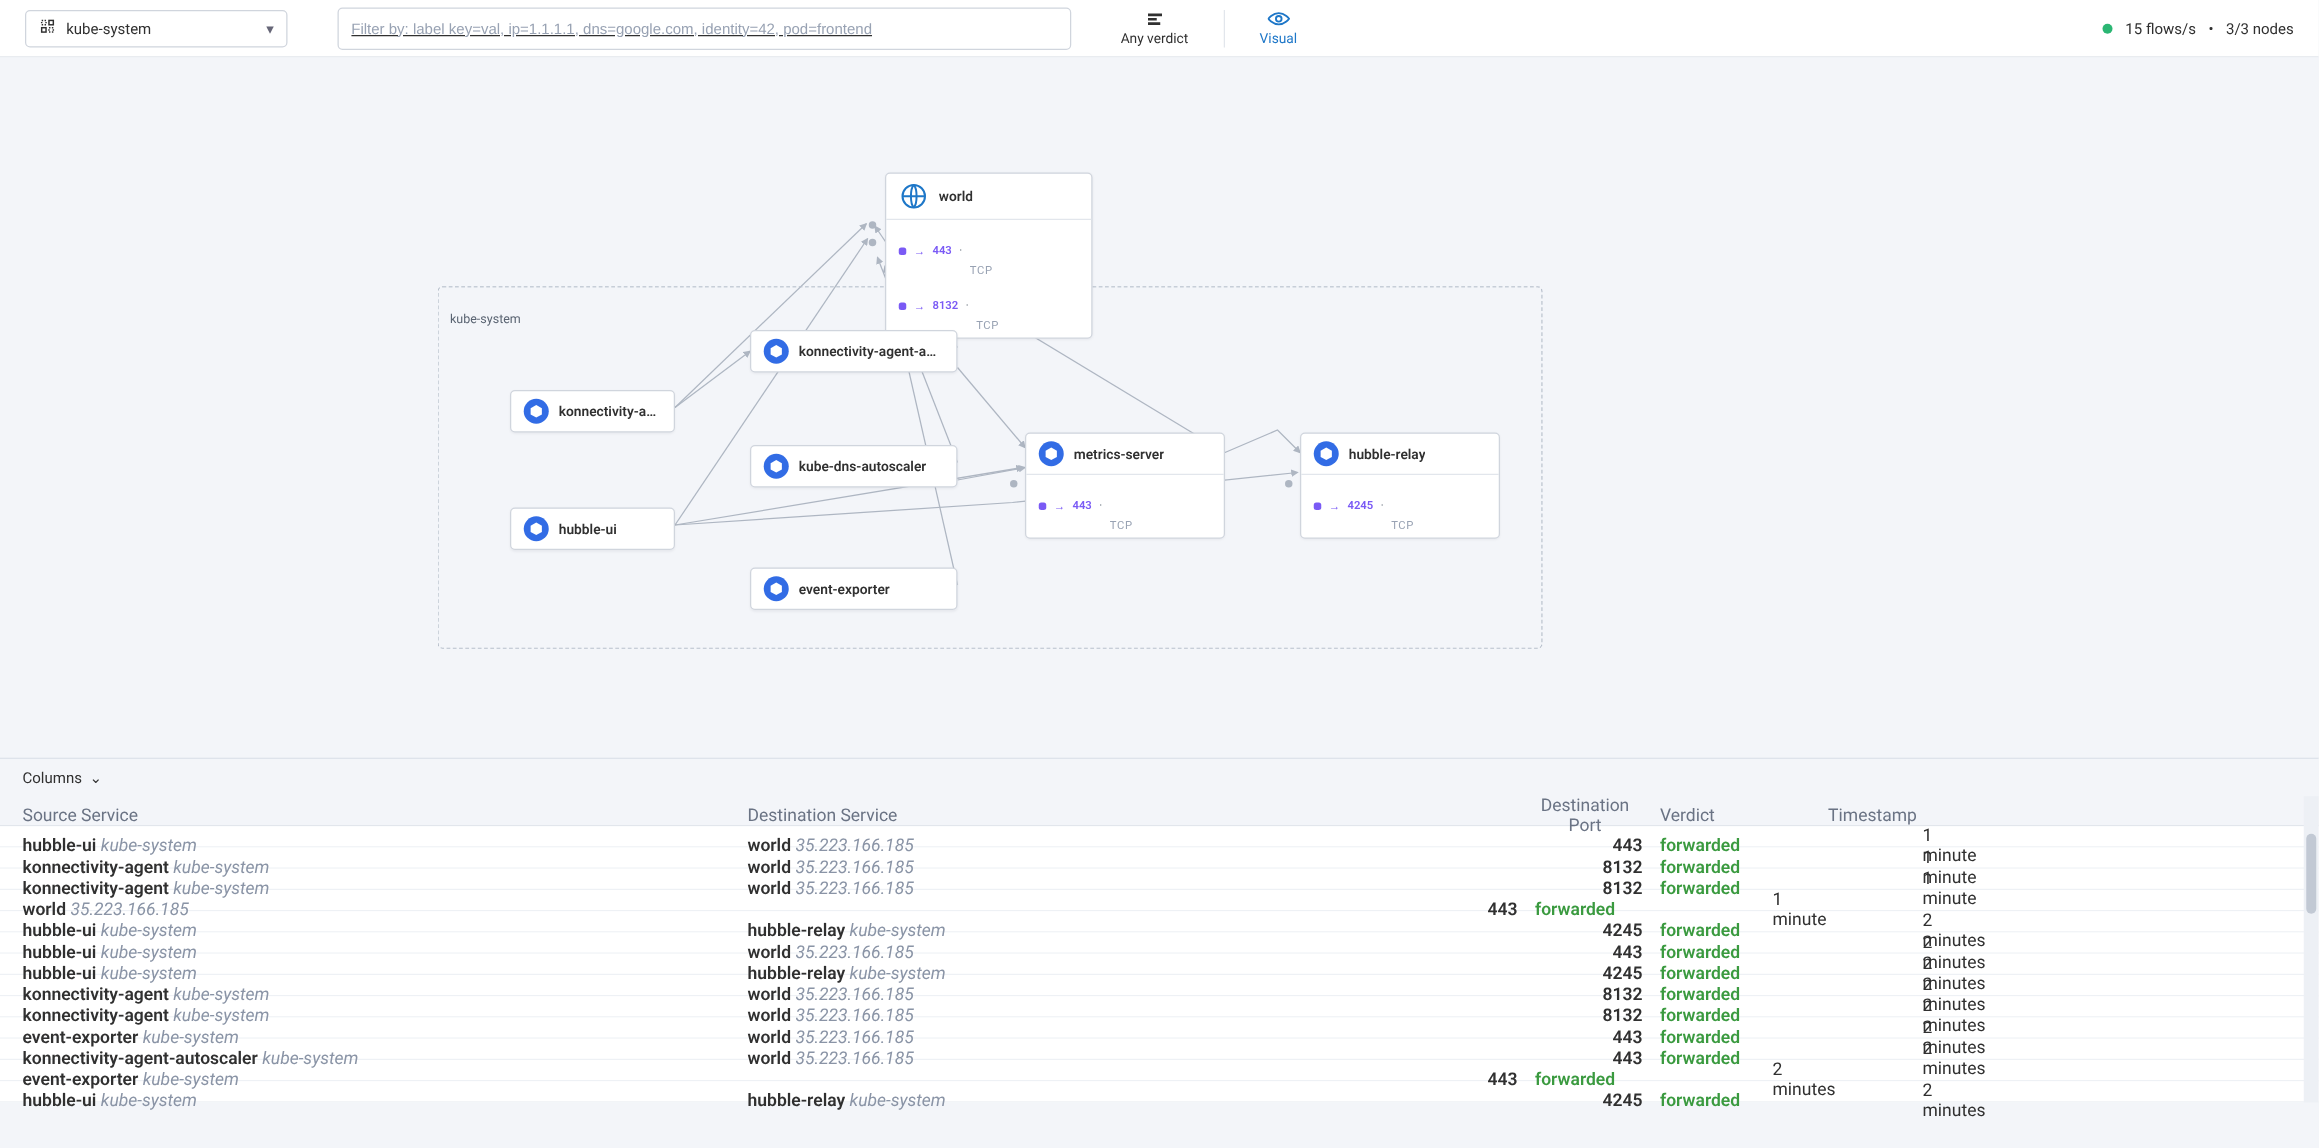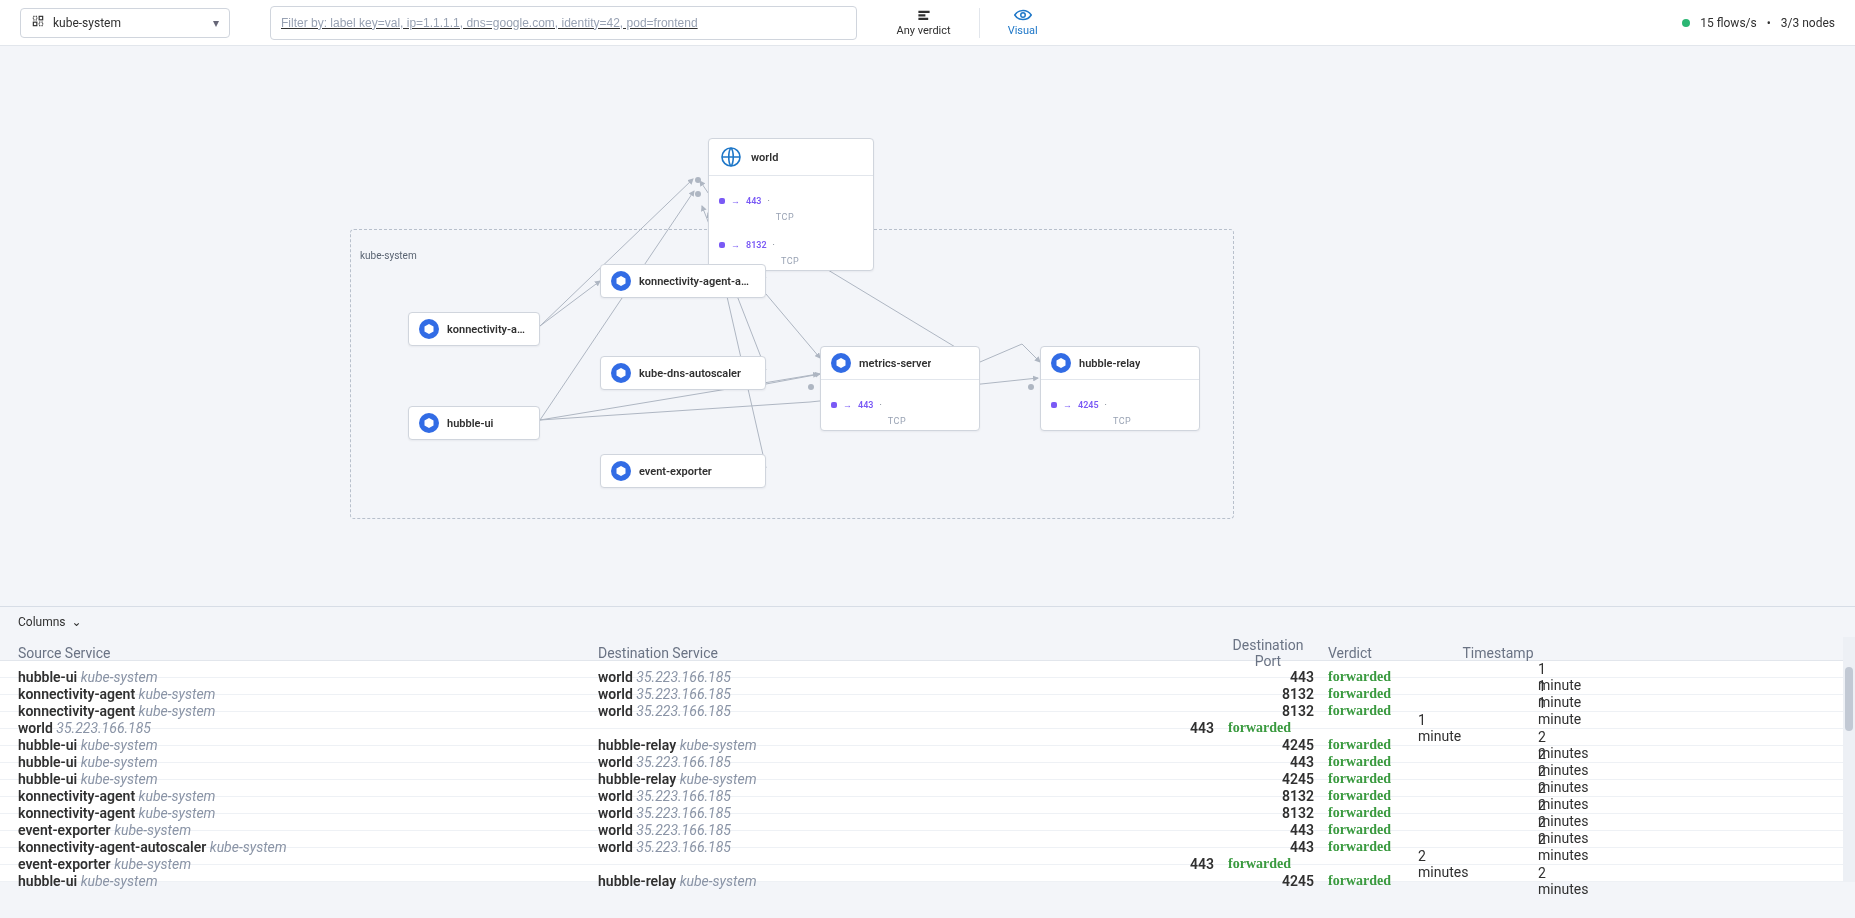--- a/index.html
+++ b/index.html
@@ -46,21 +46,21 @@
 .flows-panel { background: #f3f5f9; border-top: 1px solid #d7dde6; }
 .flows-toolbar { display: flex; align-items: center; gap: 6px; height: 30px; padding: 0 18px; color: #303030; cursor: pointer; }
 .flows-table { width: 100%; }
 .ft-head, .ft-row { display: grid; grid-template-columns: 580px 620px 100px 120px 120px; align-items: center; padding: 0 18px; font-size: 14px; }
 .ft-head { height: 24px; color: #6a7384; border-bottom: 1px solid #e2e6ec; background:#f3f5f9; }
 .ft-row { height: 17px; color: #303030; border-bottom: 1px solid #eef1f5; background: #fff; }
 .svc-main { font-weight: 600; color: #303030; }
 .svc-ns { font-style: italic; color: #8a94a6; font-weight: 400; }
 .ip { font-style: italic; color: #8a94a6; font-weight: 400; }
 .port-col { text-align: right; font-weight: 600; padding-right: 4px;}
-.verdict-col { font-weight: 600; font-family: Liberation Serif, serif; }
+.verdict-col { font-weight: 600; }
 .verdict-forwarded { color: #3a9a3f; }
 .scrollbar { position: absolute; right: 0; top: 0; bottom: 0; width: 12px; background: #edf0f5; }
 .scrollbar .thumb { position: absolute; left: 2px; right: 2px; top: 30px; height: 64px; background: #c2c9d4; border-radius: 4px; }
 .flows-wrap { position: relative; }
 
 .divider-v { width: 1px; height: 30px; background: #e2e6ec; }
 </style>
 </head>
 <body>
 

